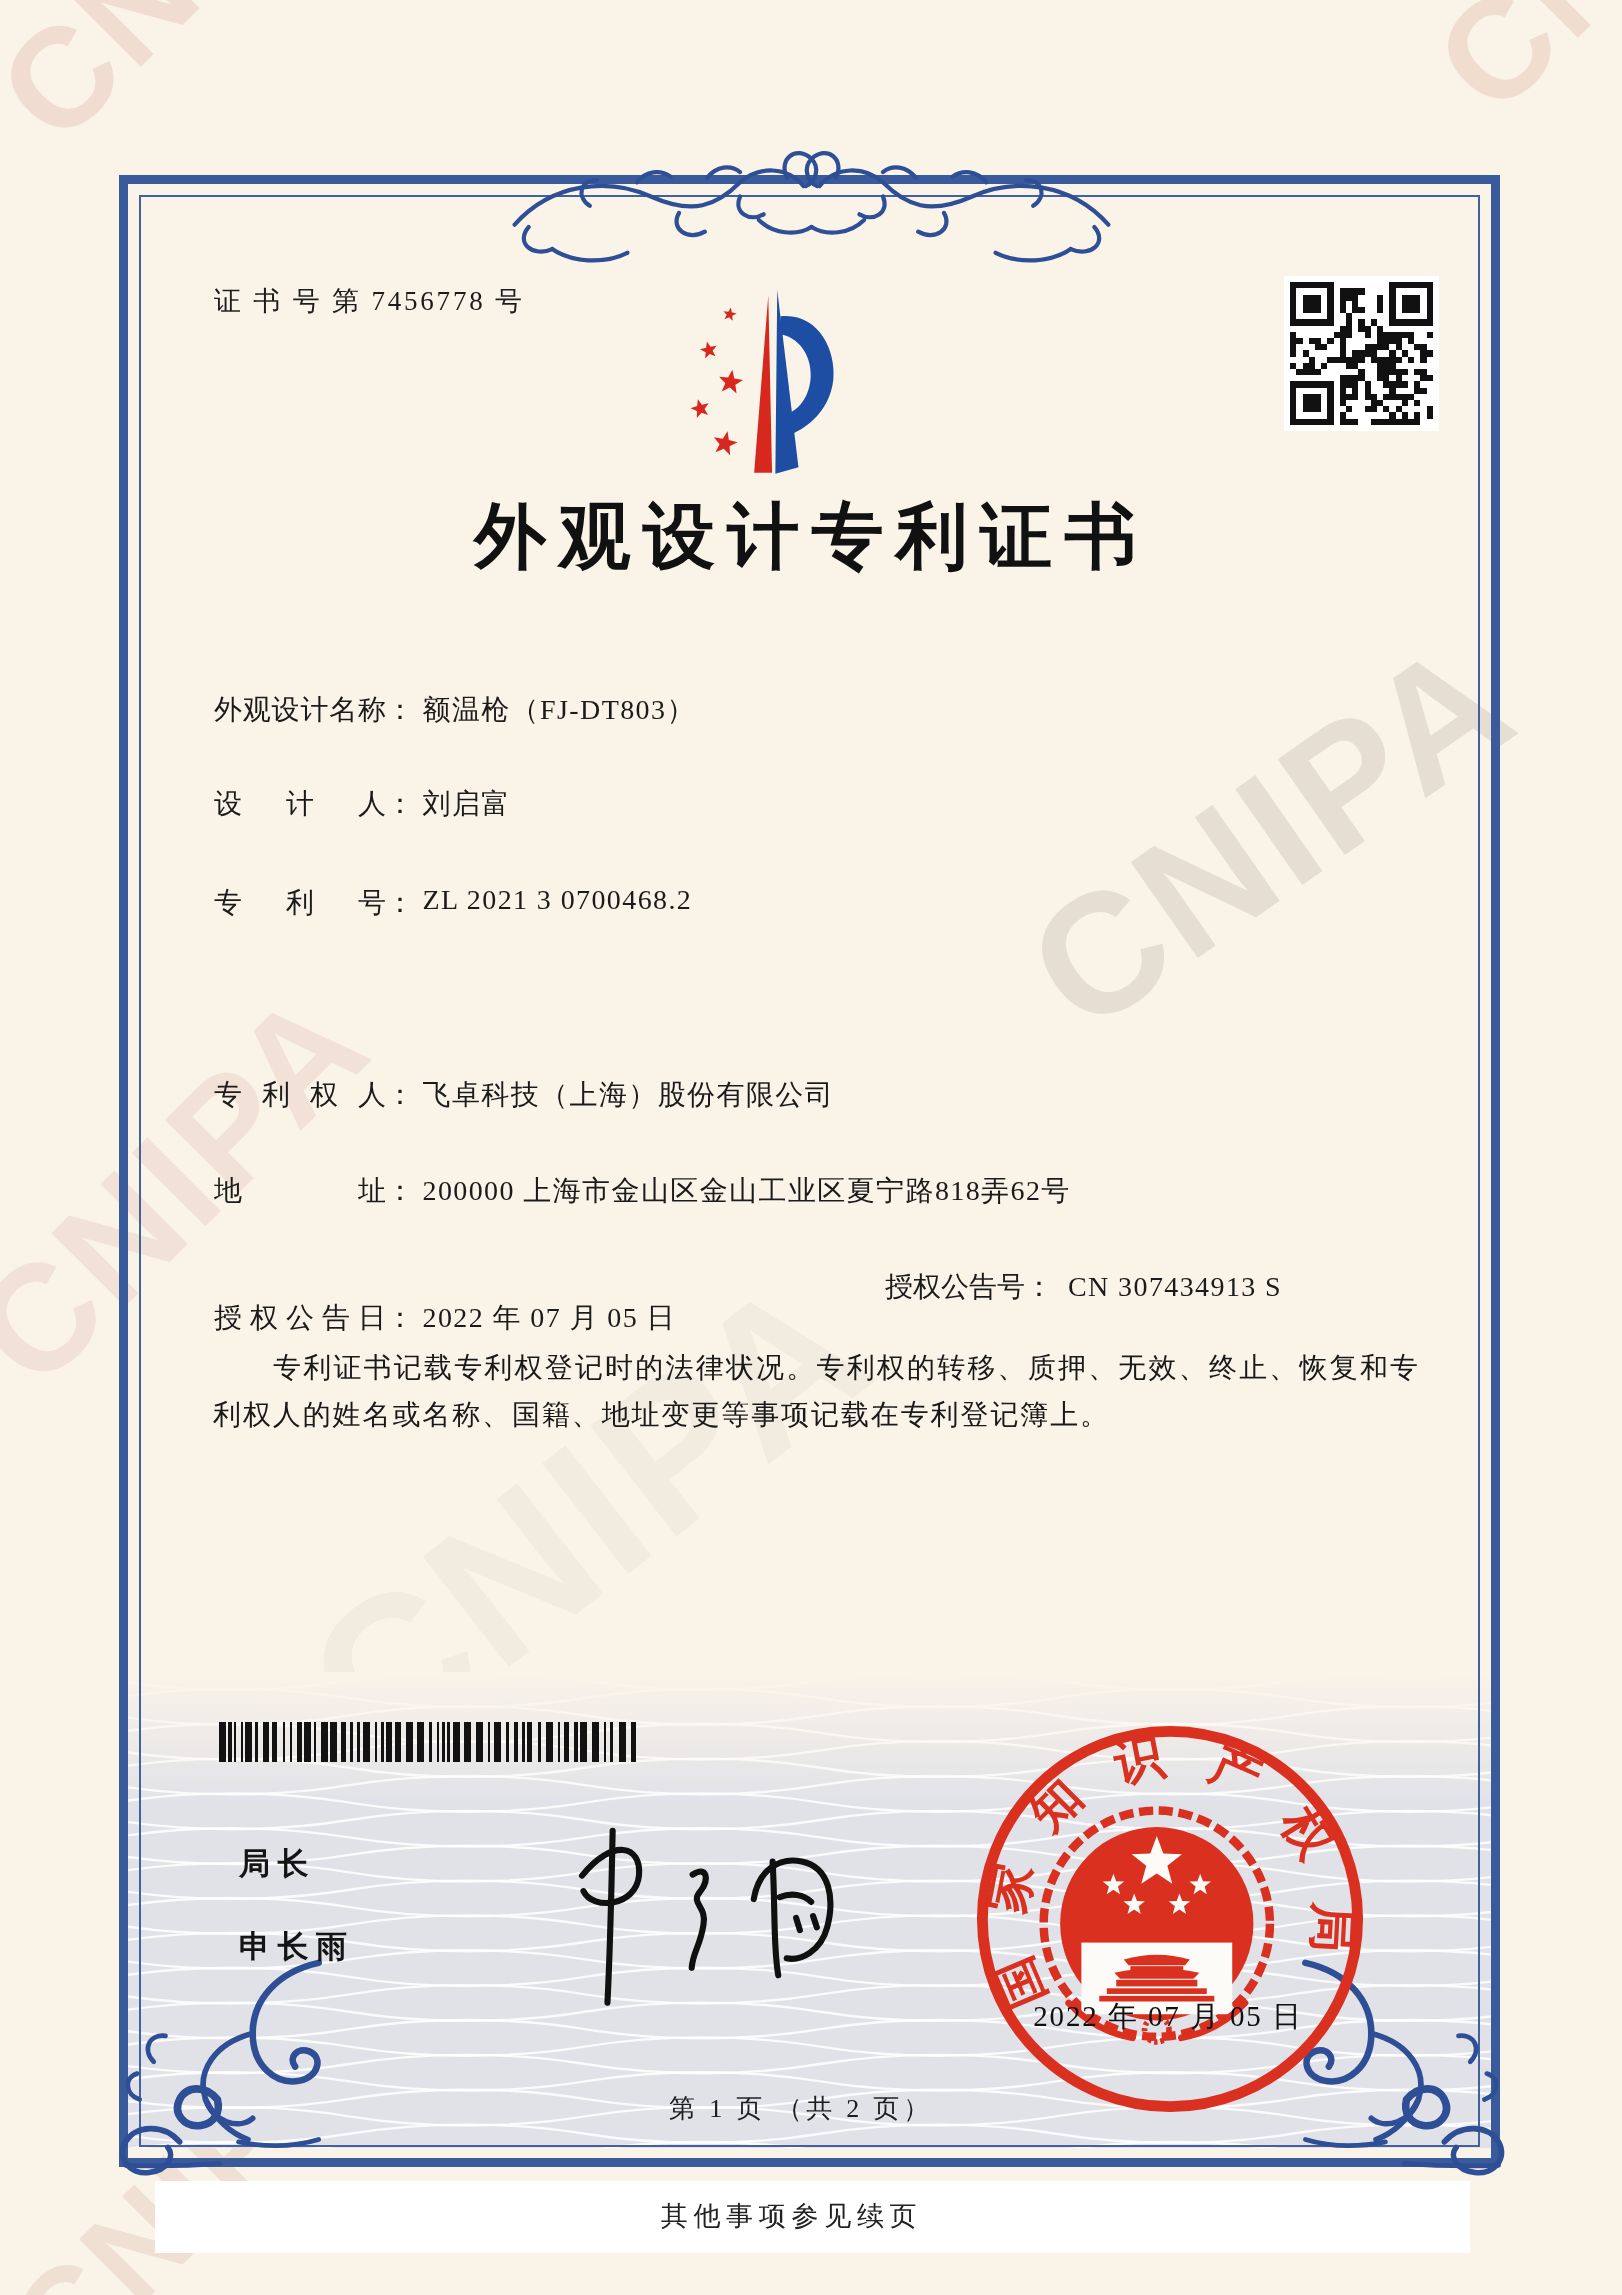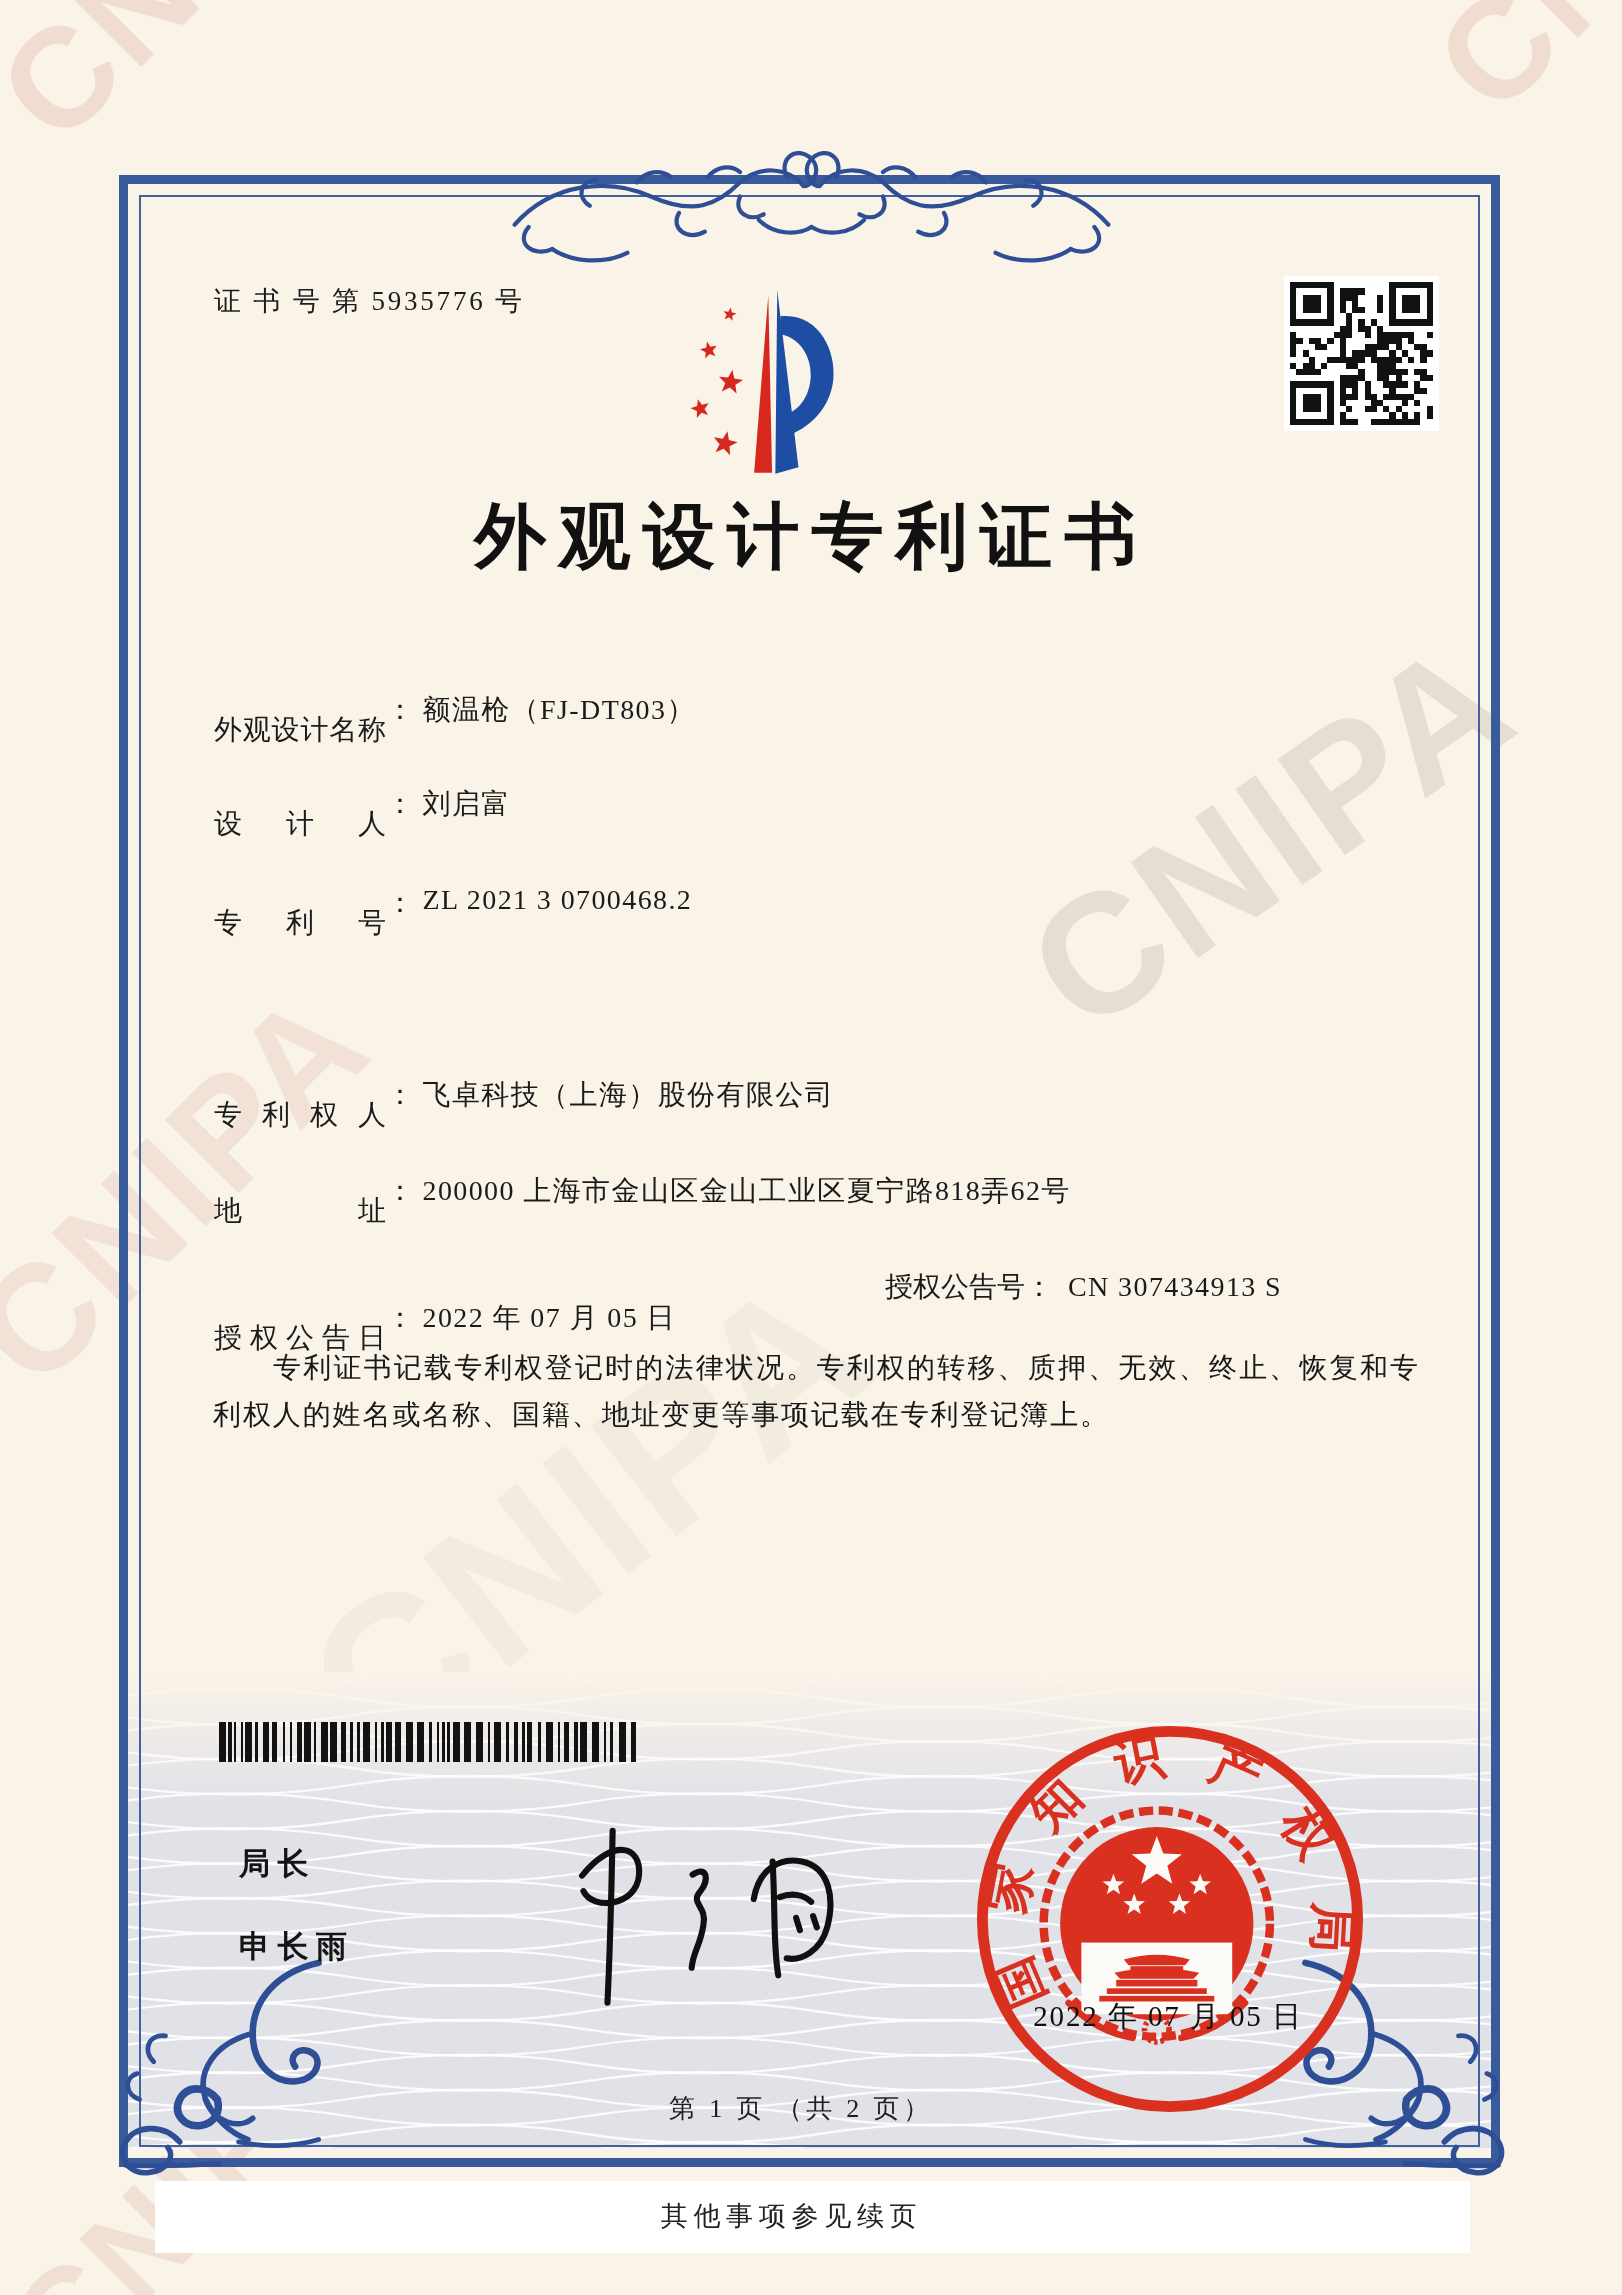--- a/index.html
+++ b/index.html
@@ -29,21 +29,21 @@
 
   .ornament{position:absolute;}
 
   .cert-no{position:absolute;left:214px;top:283px;font-size:27px;letter-spacing:2.8px;color:#1c1c1c;}
 
   .title{position:absolute;left:0;top:489px;width:1623px;margin:0;text-align:center;
       font-size:72px;font-weight:900;letter-spacing:12.3px;color:#111;}
 
   .row{position:absolute;left:214px;font-size:28px;color:#1b1b1b;white-space:nowrap;}
   .row .lab{display:inline-block;width:172px;text-align:justify;text-align-last:justify;
-      text-justify:distribute;vertical-align:top;margin-top:20px;}
+      text-justify:distribute;vertical-align:top;}
   .row .colon{display:inline-block;vertical-align:top;}
   .row .val{display:inline-block;margin-left:8.5px;vertical-align:top;letter-spacing:1.4px;}
   .r1{top:691px}.r2{top:785px}.r3{top:884px}.r4{top:982px}
   .r5{top:1076px}.r6{top:1172px}.r7{top:1299px}
   .row7b{position:absolute;left:885px;top:1268px;font-size:28px;color:#1b1b1b;white-space:nowrap;}
   .row7b .val{margin-left:15px;letter-spacing:1.4px;}
 
   .paras{position:absolute;left:213px;top:1344px;width:1207px;font-size:28px;line-height:47px;
       color:#191919;text-align:justify;letter-spacing:1.9px;}
   .paras p{margin:0;text-indent:60px;}
@@ -144,21 +144,21 @@
       <path stroke-width="10" d="M120,250 C95,225 110,190 145,195"></path>
       <path stroke-width="10" d="M90,330 C60,320 55,285 85,275"></path>
       <path stroke-width="16" d="M255,330 C230,300 190,300 175,330 C160,360 185,390 220,385 C250,381 262,355 255,330"></path>
       <path stroke-width="12" d="M230,330 C250,370 280,400 320,415"></path>
     </g>
   </svg>
   <svg class="ornament" style="left:1291px;top:1944px;" width="236" height="245" viewBox="0 0 500 520">
     <use href="#flourishL" transform="translate(500,0) scale(-1,1)"></use>
   </svg>
 
-  <div class="cert-no">证 书 号 第 5935776 号</div>
+  <div class="cert-no">证 书 号 第 7456778 号</div>
 
   <svg id="logo" class="ornament" style="left:674px;top:271px;" width="165" height="217" viewBox="0 0 350 460">
     <g id="logo-stars">
         <polygon points="120.6,77.2 122.5,87.6 132.9,89.9 123.6,95.0 124.6,105.5 116.9,98.2 107.2,102.4 111.8,92.9 104.8,85.0 115.2,86.3" fill="#d6281e"></polygon>
         <polygon points="70.0,149.4 77.2,160.7 90.5,158.5 81.9,168.8 88.1,180.7 75.7,175.8 66.3,185.4 67.1,172.0 55.1,166.0 68.1,162.7" fill="#d6281e"></polygon>
         <polygon points="123.8,209.3 127.9,227.8 146.6,231.3 130.2,241.0 132.7,259.8 118.4,247.2 101.2,255.4 108.8,238.0 95.7,224.2 114.7,226.0" fill="#d6281e"></polygon>
         <polygon points="50.6,271.7 59.2,283.8 73.6,280.6 64.8,292.5 72.3,305.2 58.3,300.5 48.5,311.6 48.6,296.8 35.0,290.9 49.1,286.4" fill="#d6281e"></polygon>
         <polygon points="113.6,339.6 116.4,358.4 134.9,363.2 117.8,371.7 119.0,390.7 105.6,377.1 87.9,384.1 96.7,367.2 84.6,352.5 103.4,355.6" fill="#d6281e"></polygon>
       </g>
     <polygon points="200,52 170,428 208,428" fill="#d6281e"></polygon>

